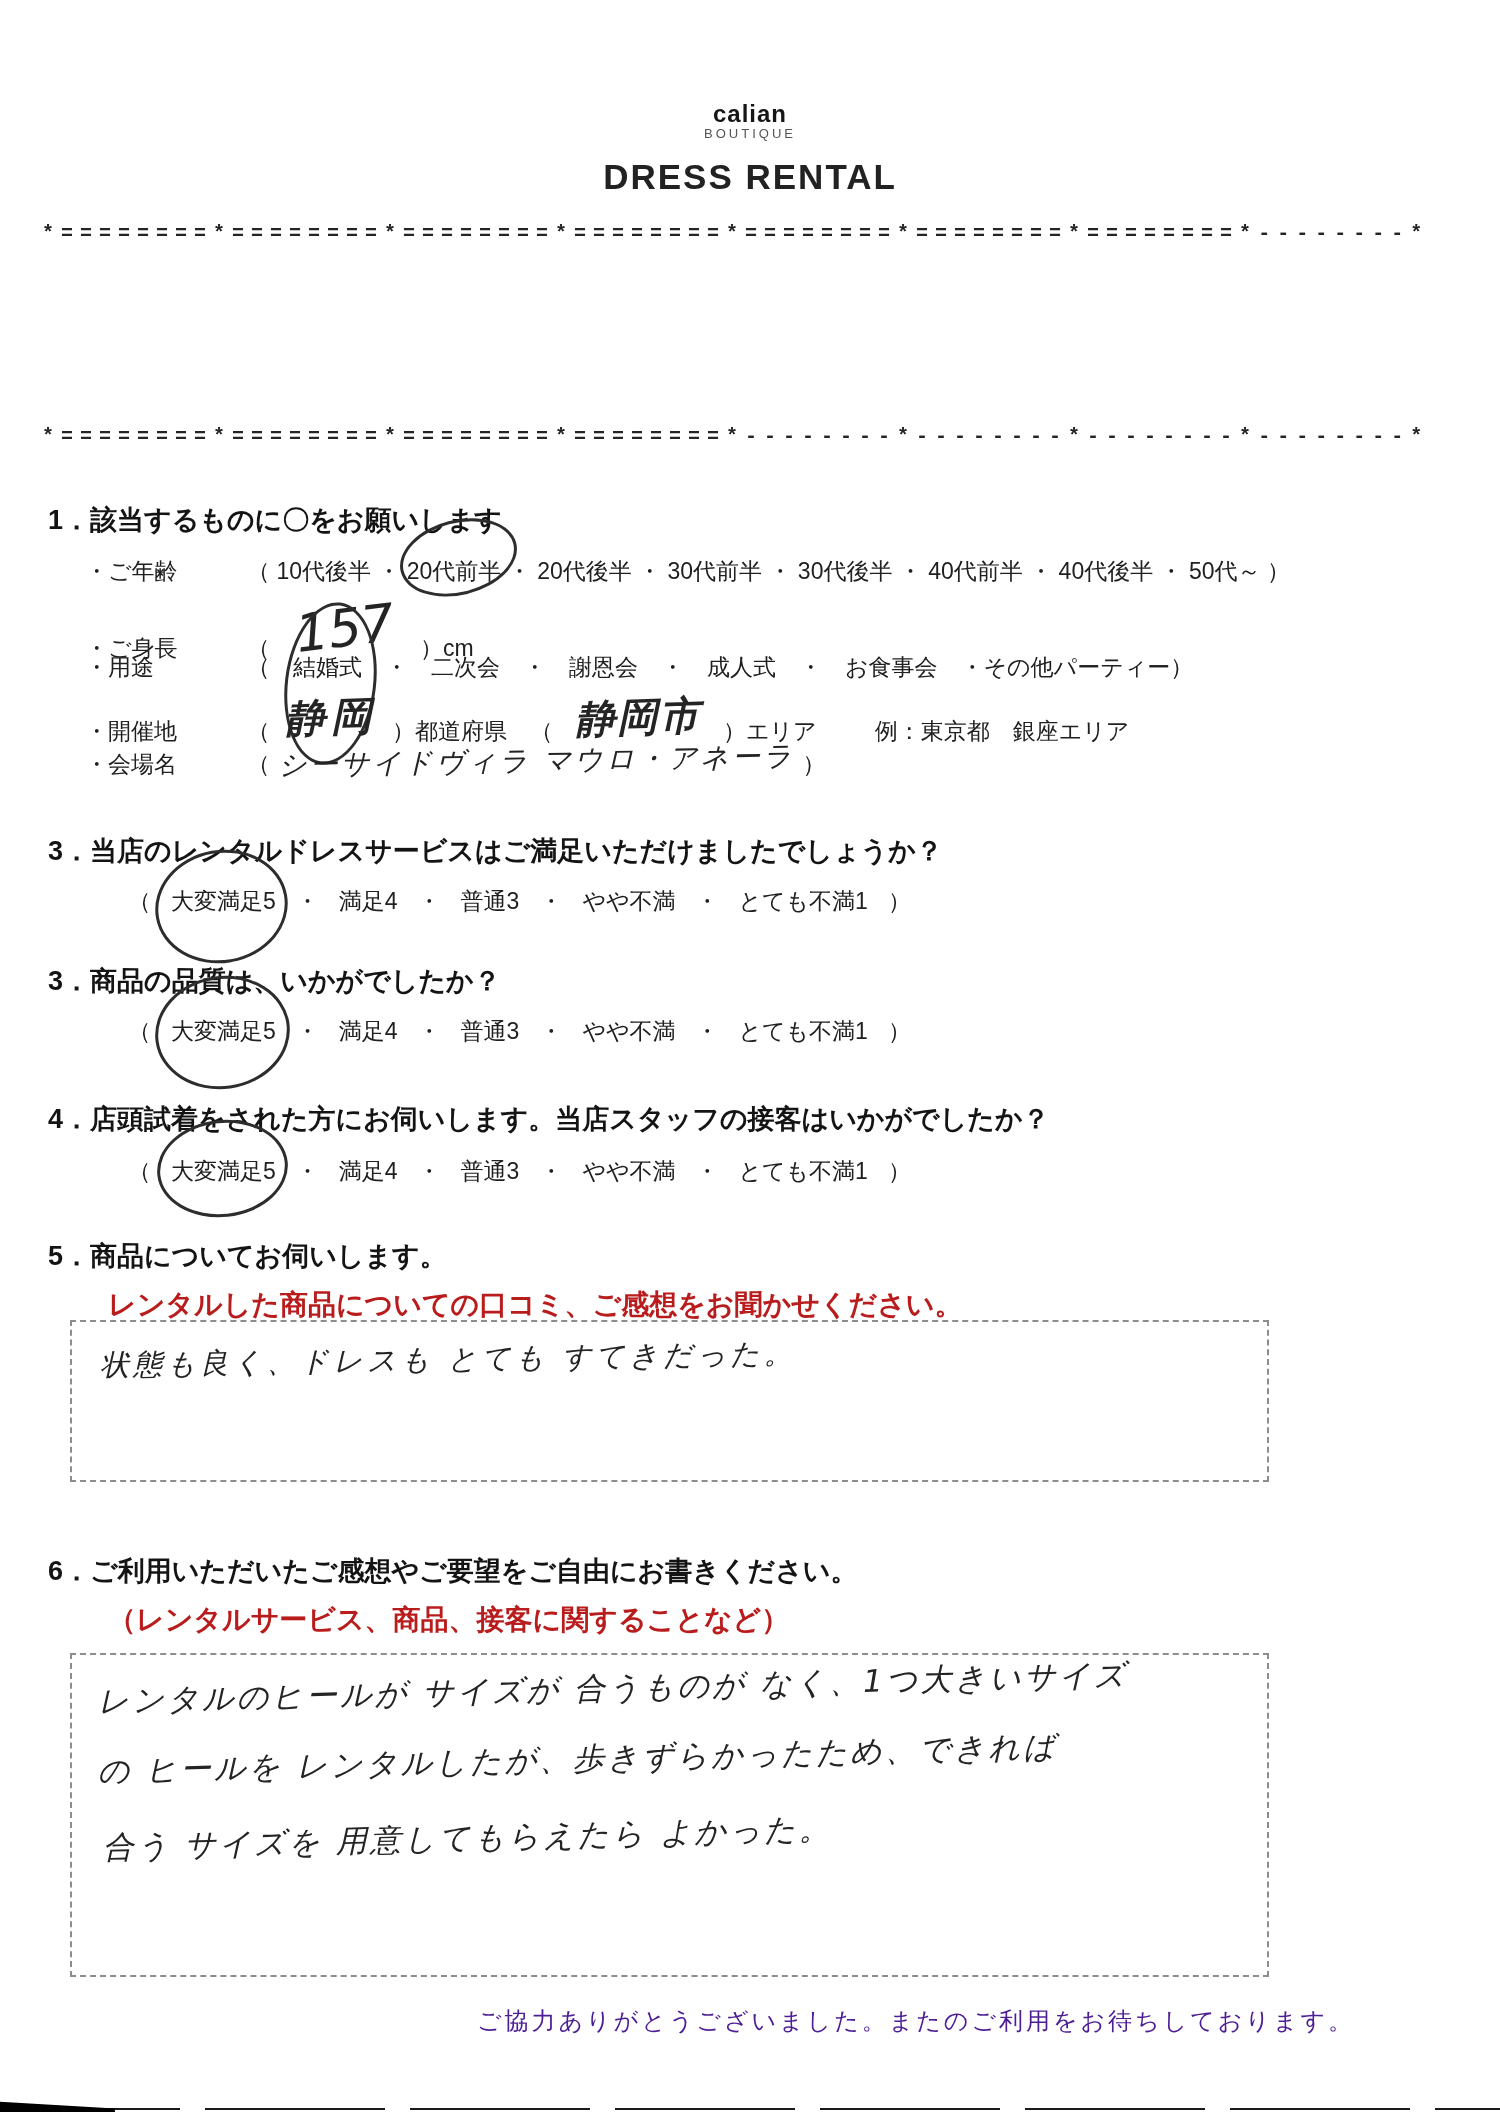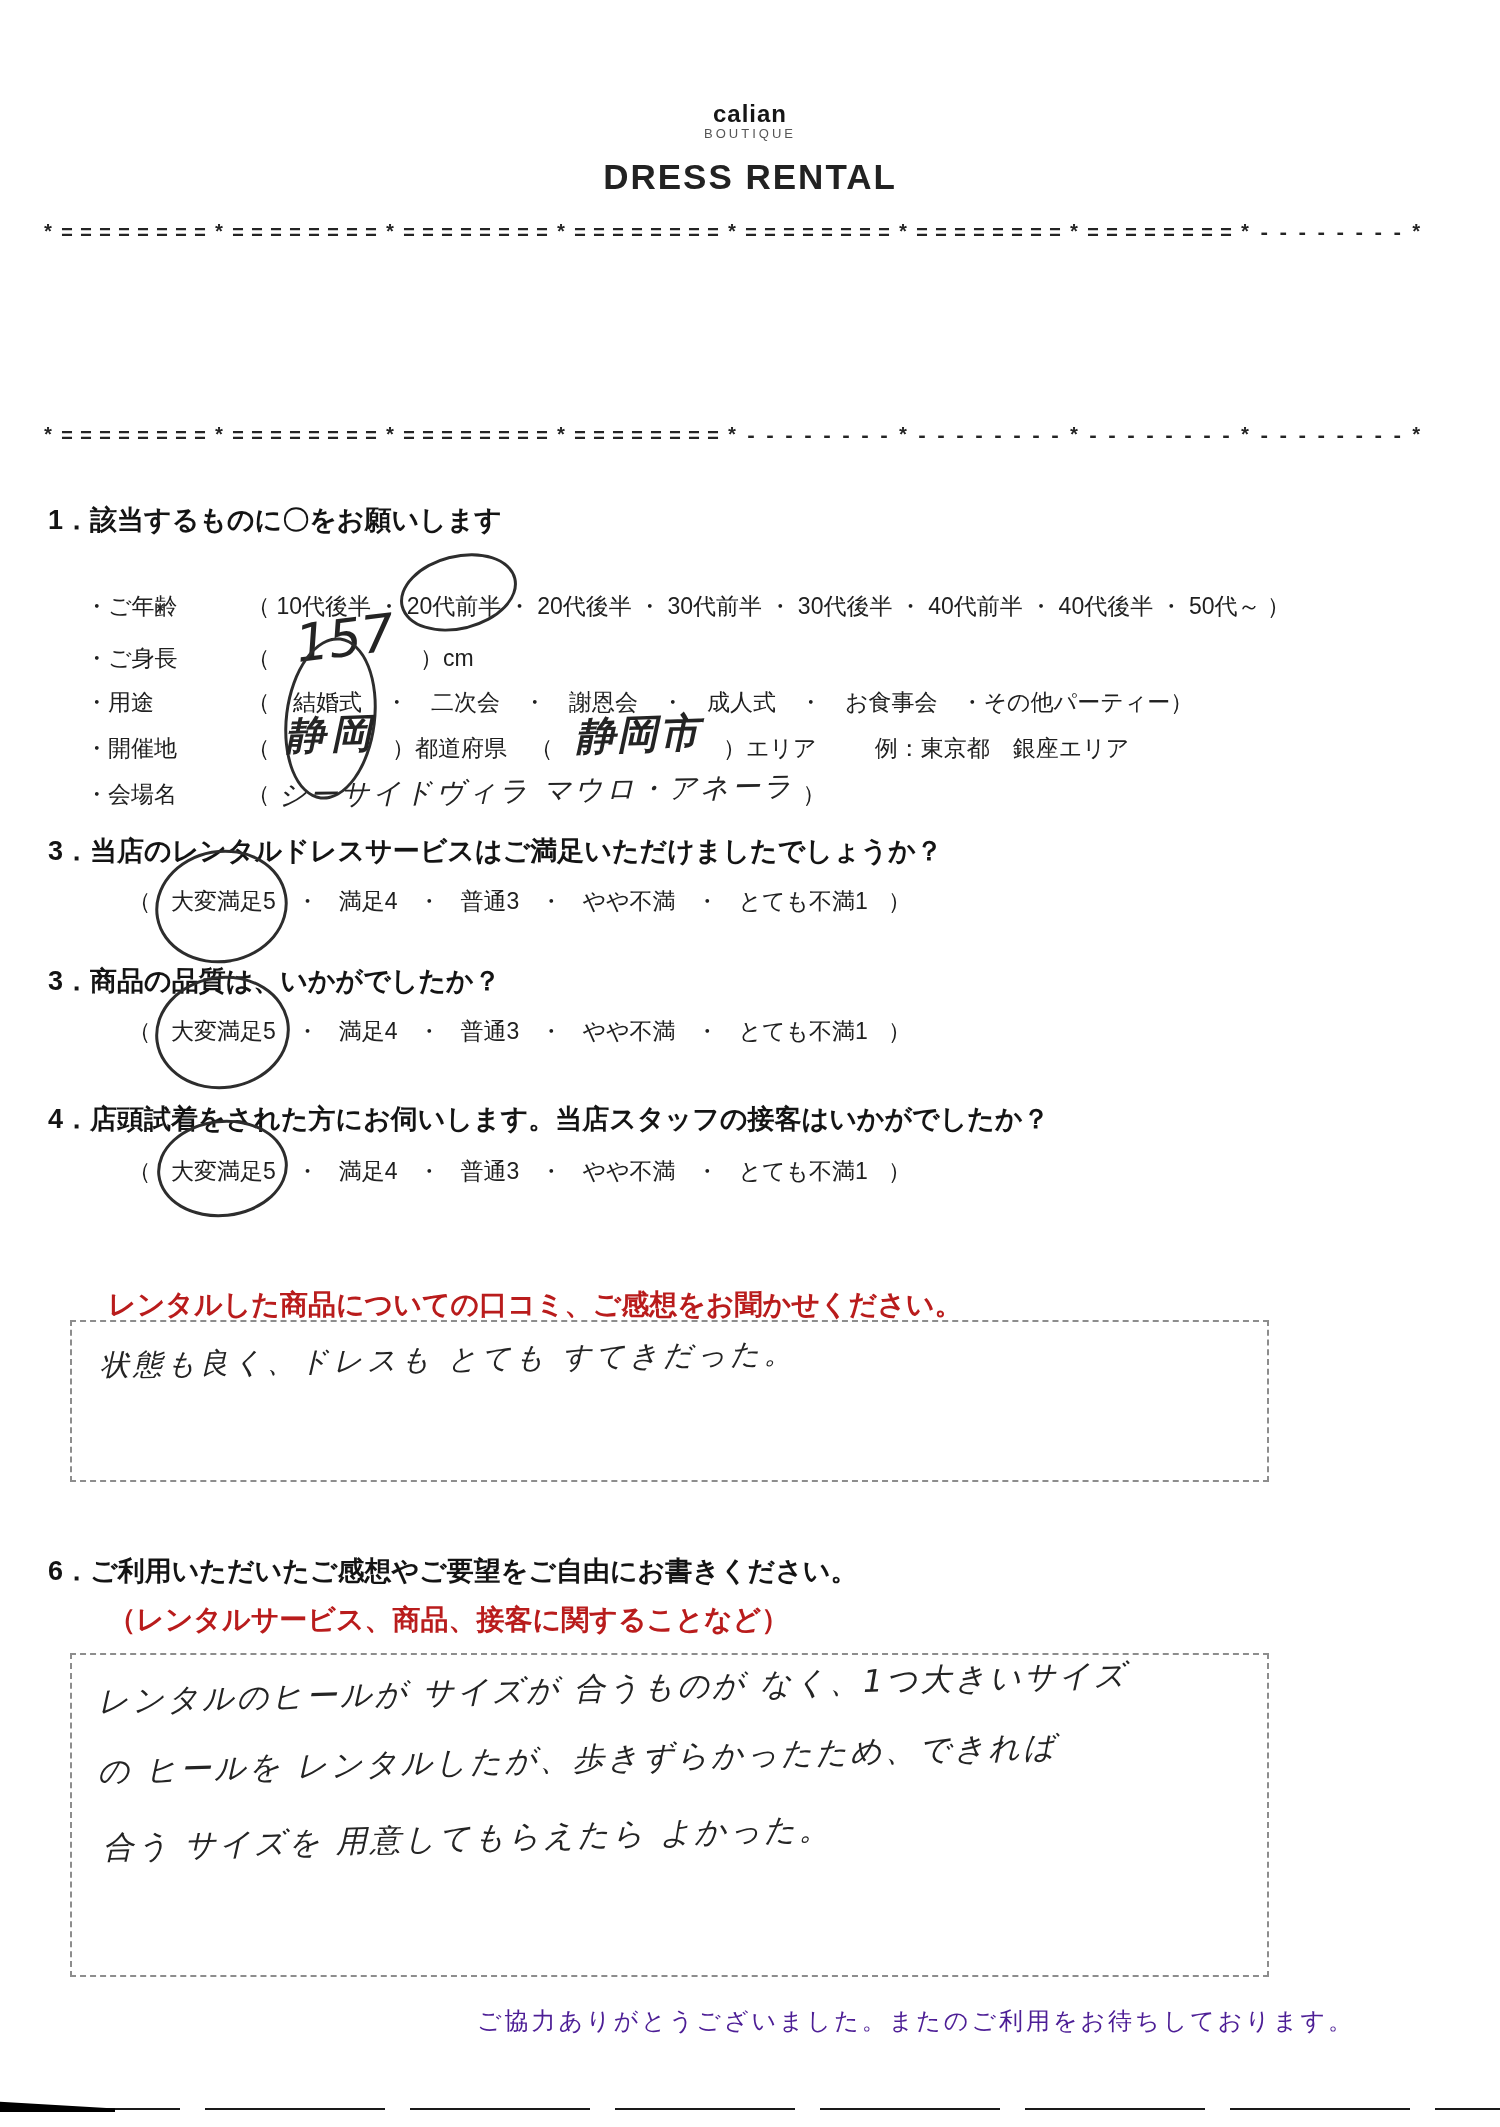--- a/index.html
+++ b/index.html
@@ -26,21 +26,21 @@
     white-space:nowrap;overflow:hidden;color:#242424;
   }
   
   .intro{top:258px;left:110px;font-size:25px;line-height:48px;color:#1d1d1d;}
   .intro p{margin:0;}
   
   .q-heading{left:48px;font-size:27px;font-weight:bold;color:#141414;white-space:nowrap;}
   .q-subtitle{left:108px;font-size:28px;font-weight:bold;color:#b91c1c;white-space:nowrap;}
   
   .q1-row{left:85px;font-size:23px;white-space:nowrap;color:#202020;}
-  .q1-label{display:inline-block;width:162px;margin-top:35px;}
+  .q1-label{display:inline-block;width:162px;}
   
   .rating-row{left:128px;font-size:23px;color:#202020;display:flex;gap:20px;align-items:baseline;white-space:nowrap;}
   
   .circled{position:relative;display:inline-block;}
   .circled::after{
     content:"";position:absolute;border:3px solid #2d2d2d;border-radius:50%;
     pointer-events:none;
   }
   .c-age::after{left:-8px;right:-16px;top:-36px;bottom:-8px;transform:rotate(-14deg);}
   .c-purpose::after{left:-8px;right:-14px;top:-50px;bottom:-82px;transform:rotate(7deg);border-width:3px;}
@@ -147,20 +147,21 @@
     <span>満足4</span>
     <span>・</span>
     <span>普通3</span>
     <span>・</span>
     <span>やや不満</span>
     <span>・</span>
     <span>とても不満1</span>
     <span>）</span>
   </div>
 
+  <div class="abs q-heading" style="top:1238px;">5．商品についてお伺いします。</div>
   <div class="abs q-subtitle" style="top:1286px;">レンタルした商品についての口コミ、ご感想をお聞かせください。</div>
   <div class="abs answer-box" style="top:1320px;height:158px;">
     <div class="hand hand-a5" style="position:absolute;left:28px;top:18px;">状態も良く、ドレスも とても すてきだった。</div>
   </div>
 
   <div class="abs q-heading" style="top:1553px;">6．ご利用いただいたご感想やご要望をご自由にお書きください。</div>
   <div class="abs q-subtitle" style="top:1601px;">（レンタルサービス、商品、接客に関することなど）</div>
   <div class="abs answer-box" style="top:1653px;height:320px;">
     <div class="hand hand-a6" style="position:absolute;left:25px;top:26px;">レンタルのヒールが サイズが 合うものが なく、1つ大きいサイズ</div>
     <div class="hand hand-a6" style="position:absolute;left:25px;top:96px;">の ヒールを レンタルしたが、歩きずらかったため、できれば</div>

